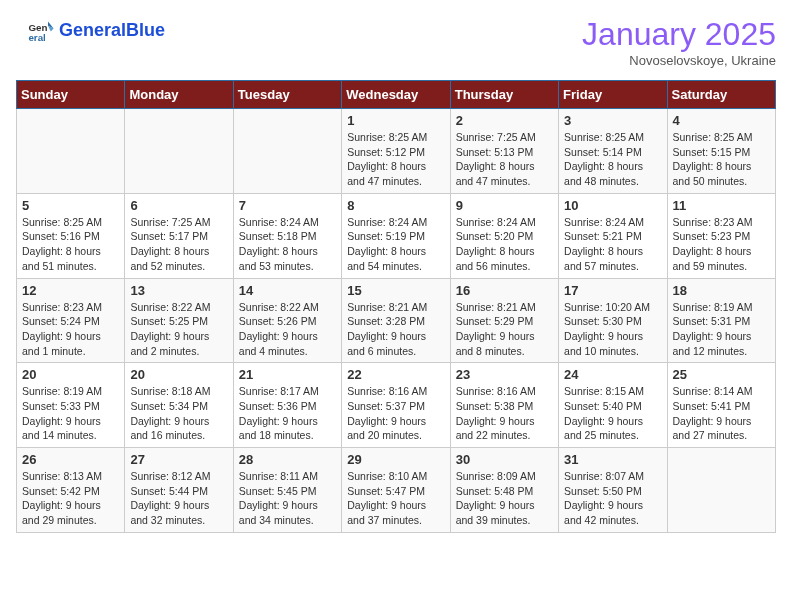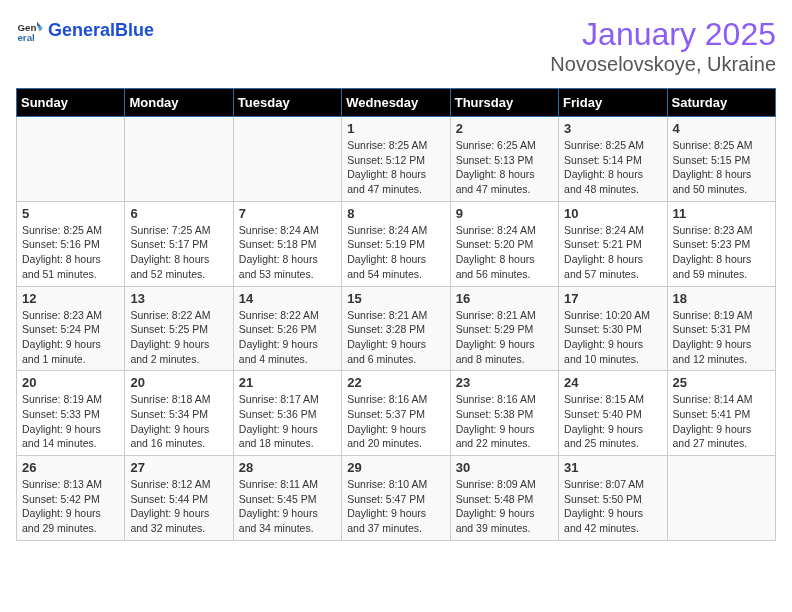--- a/index.html
+++ b/index.html
@@ -8,20 +8,21 @@
       background: #fff;
       width: 792px;
       min-height: 612px;
       padding: 16px;
     }
     .header {
       display: flex;
       justify-content: space-between;
       align-items: flex-start;
       margin-bottom: 12px;
+      margin-left: 11px;
     }
     .logo {
       display: flex;
       align-items: center;
       gap: 4px;
     }
     .logo-text-general {
       font-size: 18px;
       font-weight: bold;
       color: #1d4ed8;
@@ -37,29 +38,29 @@
     }
     .title-block {
       text-align: right;
     }
     .main-title {
       font-size: 32px;
       font-weight: normal;
       color: #8b5cf6;
     }
     .sub-title {
-      font-size: 20px;
+      font-size: 13px;
       color: #555;
     }
     .calendar {
       width: 100%;
       border-collapse: collapse;
     }
     .calendar th {
-      background-color: #000000;
+      background-color: #7f1d1d;
       color: #fff;
       padding: 6px 4px;
       font-size: 13px;
       text-align: left;
       border: 1px solid #2E6DA4;
     }
     .calendar td {
       border: 1px solid #ccc;
       vertical-align: top;
       padding: 4px 5px;
@@ -130,21 +131,21 @@
         <td class="empty"></td>
         <td class="empty"></td>
         <td>
           <div class="day-num">1</div>
           <div class="day-info">Sunrise: 8:25 AM
 Sunset: 5:12 PM
 Daylight: 8 hours and 47 minutes.</div>
         </td>
         <td>
           <div class="day-num">2</div>
-          <div class="day-info">Sunrise: 6:25 AM
+          <div class="day-info">Sunrise: 7:25 AM
 Sunset: 5:13 PM
 Daylight: 8 hours and 47 minutes.</div>
         </td>
         <td>
           <div class="day-num">3</div>
           <div class="day-info">Sunrise: 8:25 AM
 Sunset: 5:14 PM
 Daylight: 8 hours and 48 minutes.</div>
         </td>
         <td>

